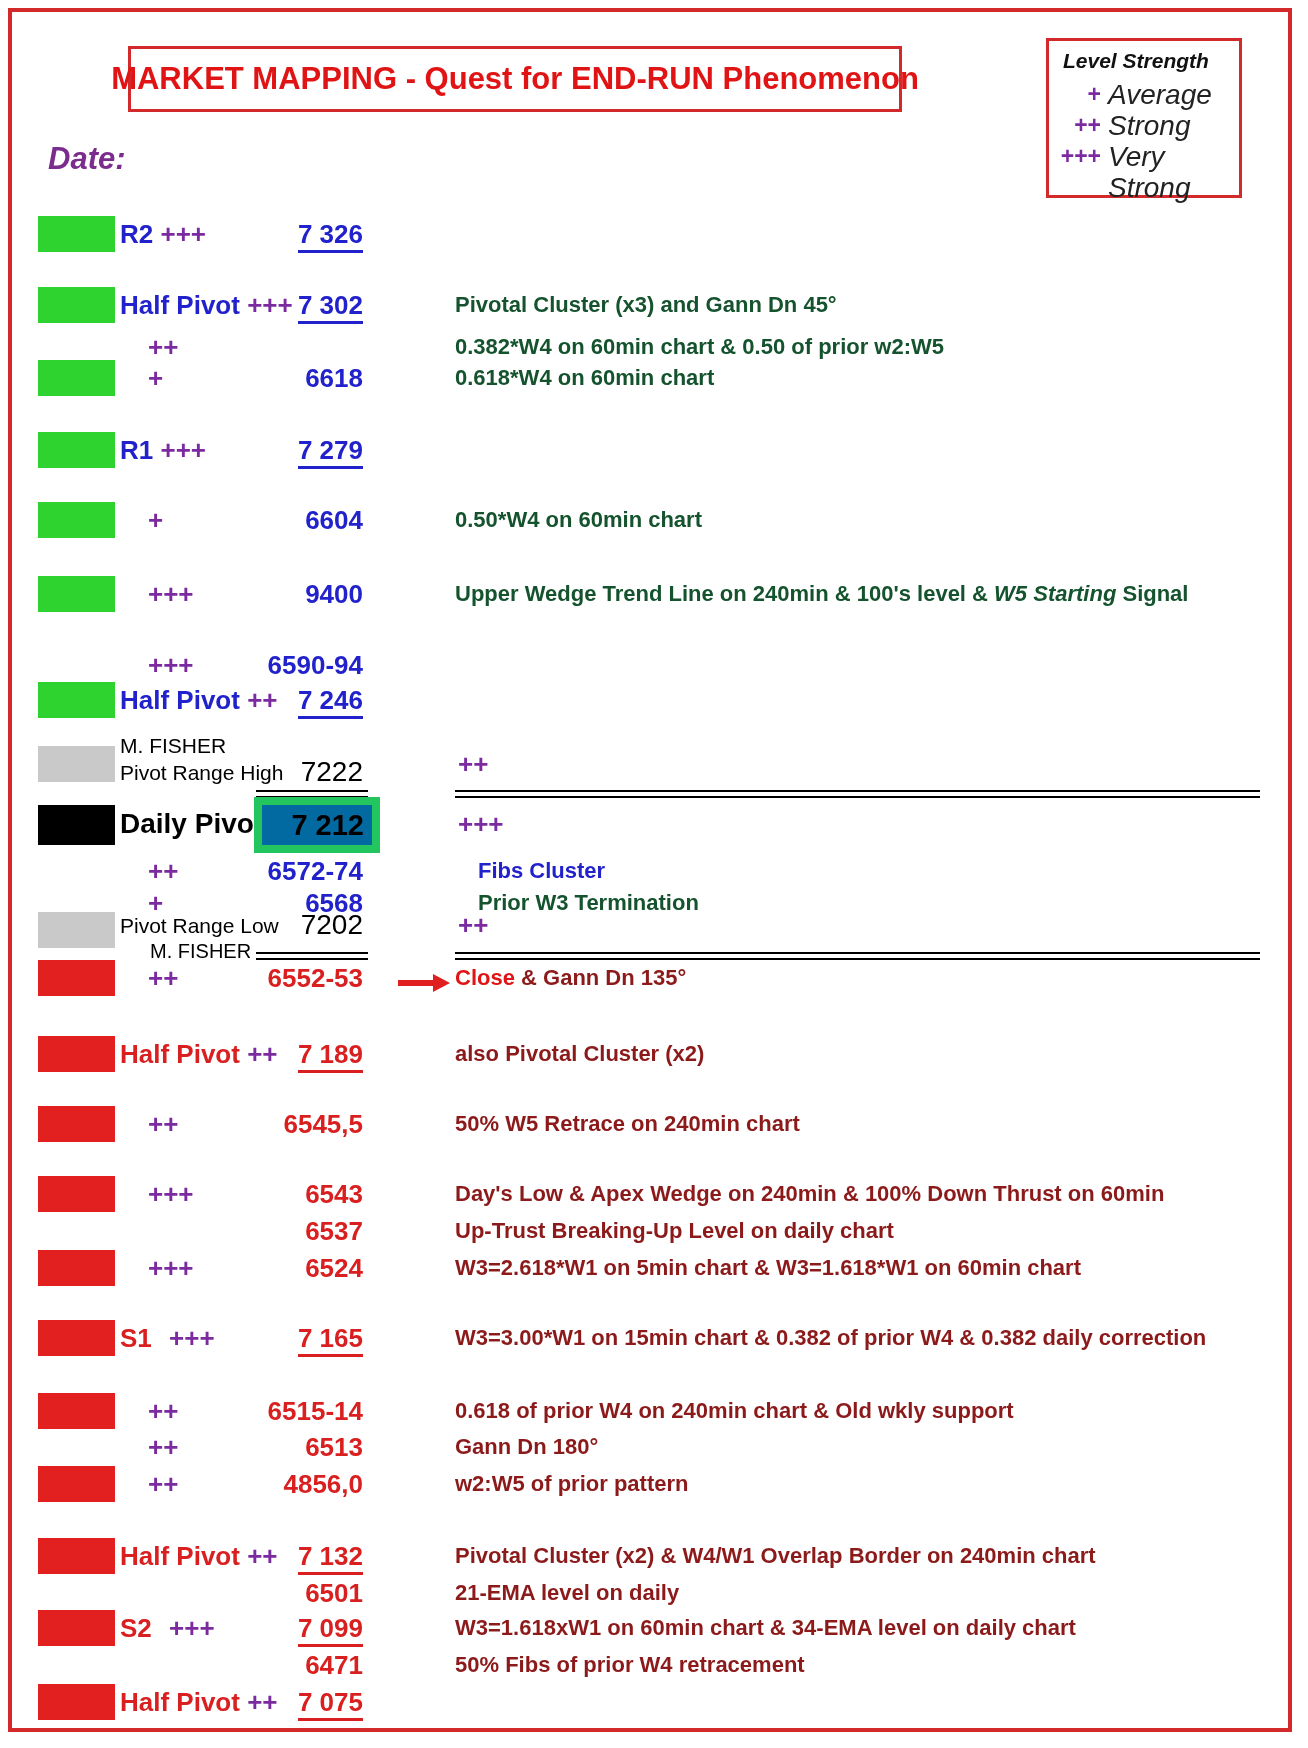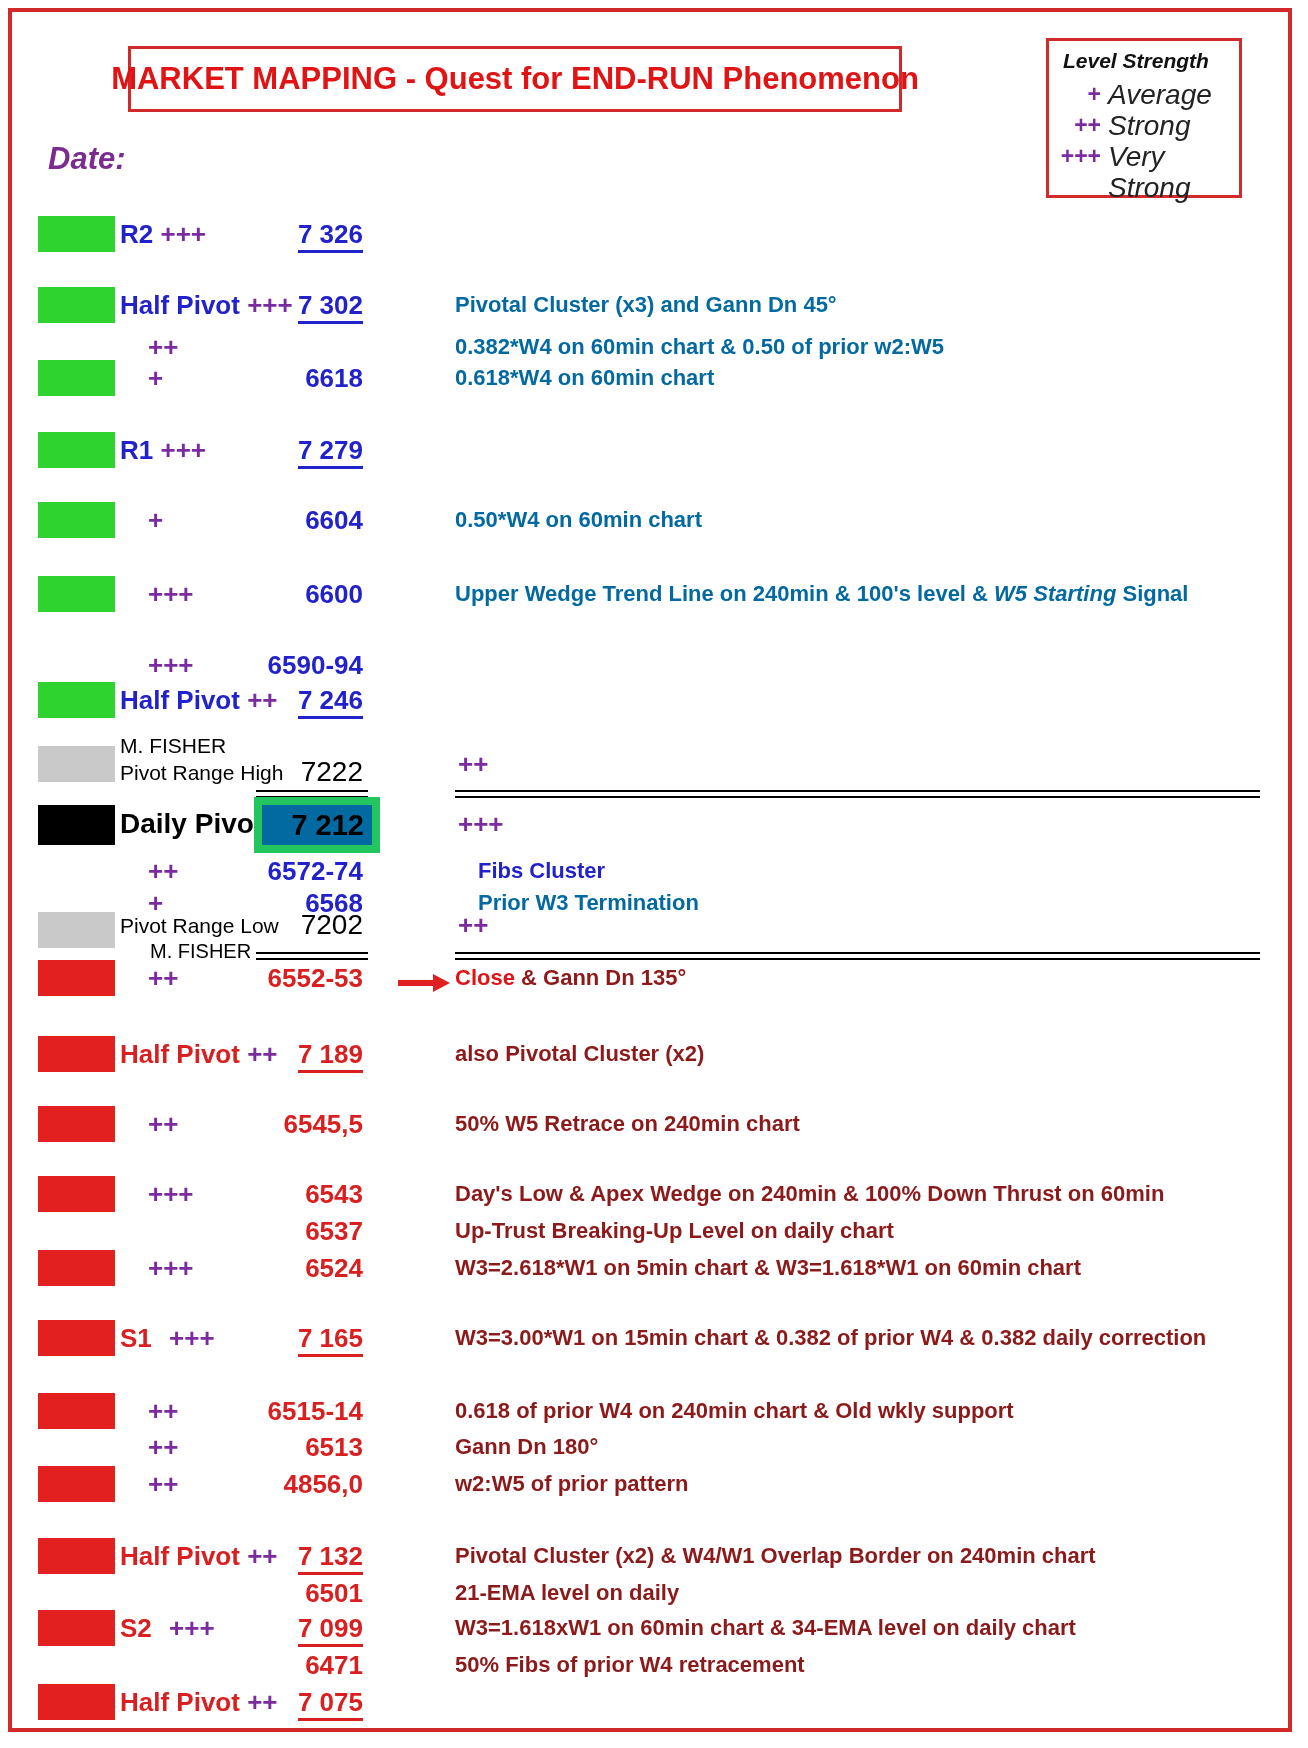--- a/index.html
+++ b/index.html
@@ -27,21 +27,21 @@
   .lab{position:absolute;left:120px;font-weight:bold;font-size:26px;}
   .lab.only{left:148px;}
   .plus{color:#7b2aa0;font-weight:bold;font-size:26px;}
   .plus.gap{margin-left:10px;}
   .blue{color:#2222cc;} .redt{color:#d91f1f;} .blackt{color:#000;}
   .val{position:absolute;left:230px;width:133px;text-align:right;font-weight:bold;font-size:26px;}
   .val .u{display:inline-block;line-height:1.1;padding-bottom:1px;border-bottom:3px solid currentColor;}
   .val.plain{font-weight:normal;font-size:28px;color:#000;}
   .desc{position:absolute;left:455px;font-weight:bold;font-size:22px;}
   .desc.ind{left:478px;}
-  .purple{color:#0369a1;} .maroon{color:#8c1a1a;} .descblue{color:#2222cc;}
+  .purple{color:#14532d;} .maroon{color:#8c1a1a;} .descblue{color:#2222cc;}
   .rplus{position:absolute;left:458px;color:#7b2aa0;font-weight:bold;font-size:26px;}
   .dline{position:absolute;height:4px;border-top:2.5px solid #000;border-bottom:2.5px solid #000;}
   .dl-val{left:256px;width:112px;} .dl-right{left:455px;width:805px;}
   .glab{position:absolute;left:120px;color:#000;font-size:21px;line-height:27px;}
   .vbox{position:absolute;left:254px;top:-3px;width:102px;border:8px solid #22c55e;
         padding:2px 8px 2px 0;text-align:right;font-weight:bold;font-size:29px;line-height:36px;color:#000;background:#0369a1;}
   .arrow{position:absolute;left:398px;top:9px;}
 </style>
 </head>
 <body>
@@ -105,21 +105,21 @@
   <div class="row" style="top:502px">
     <span class="blk g"></span>
     <span class="lab only plus">+</span>
     <span class="val blue">6604</span>
     <span class="desc purple">0.50*W4 on 60min chart</span>
   </div>
 
   <div class="row" style="top:576px">
     <span class="blk g"></span>
     <span class="lab only plus">+++</span>
-    <span class="val blue">6600</span>
+    <span class="val blue">9400</span>
     <span class="desc purple"><span>Upper Wedge Trend Line on 240min &amp; 100's level &amp; </span><i>W5 Starting</i><span> Signal</span></span>
   </div>
 
   <div class="row slim" style="top:650px">
     <span class="lab only plus">+++</span>
     <span class="val blue">6590-94</span>
   </div>
 
   <div class="row" style="top:682px">
     <span class="blk g"></span>

